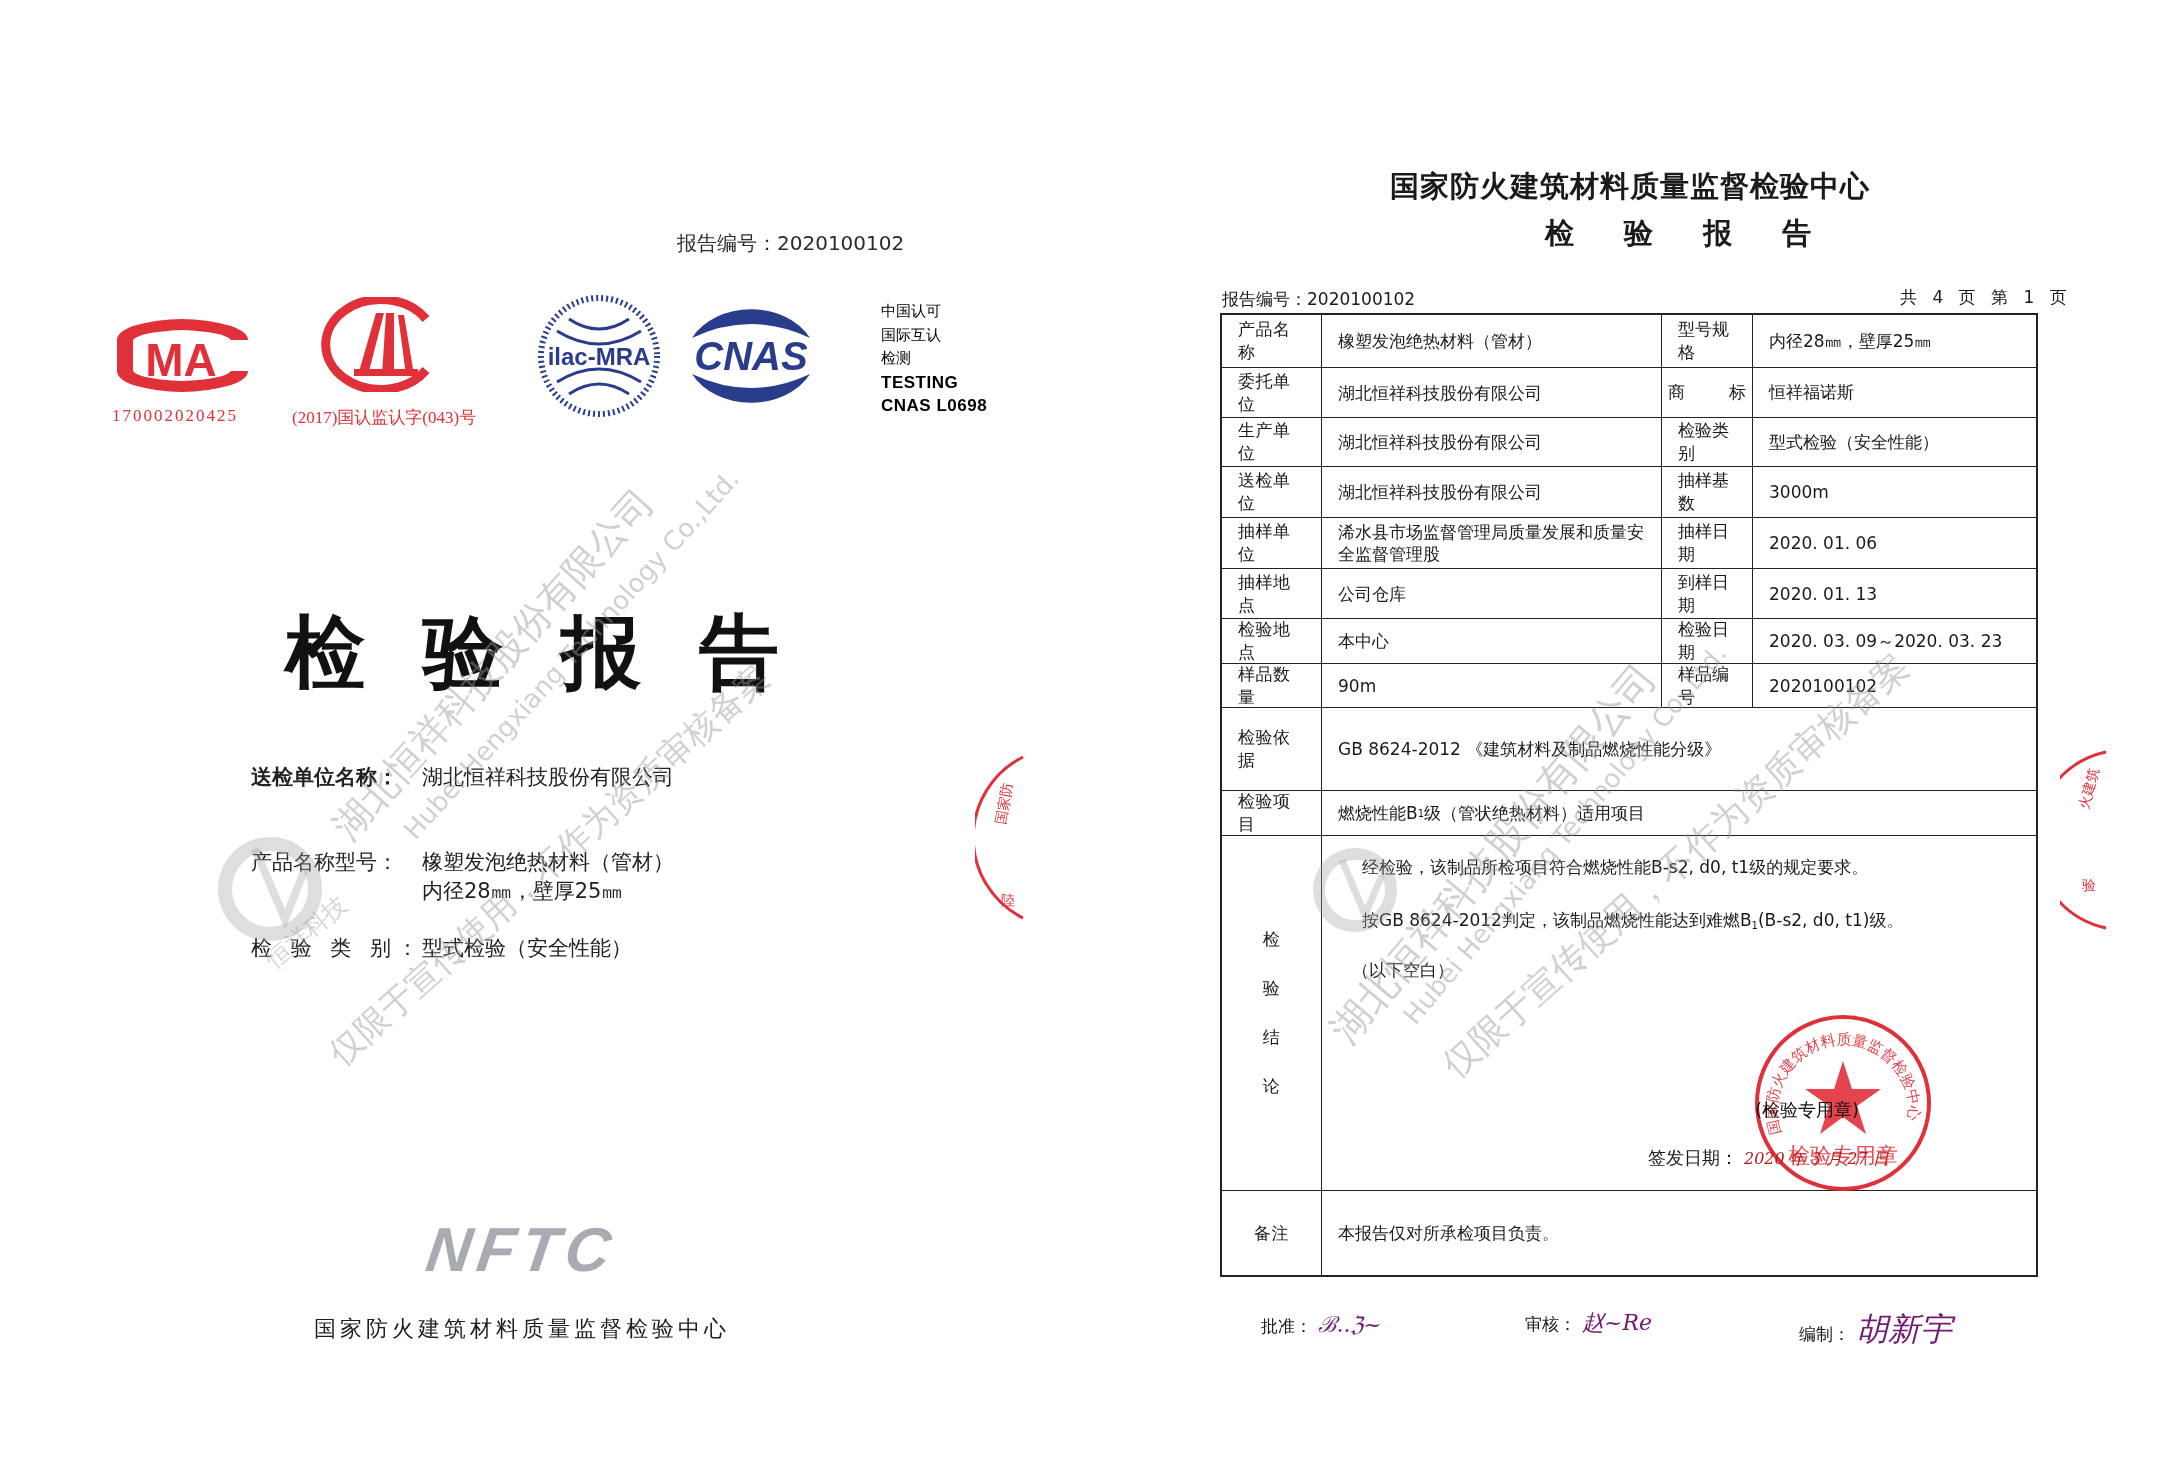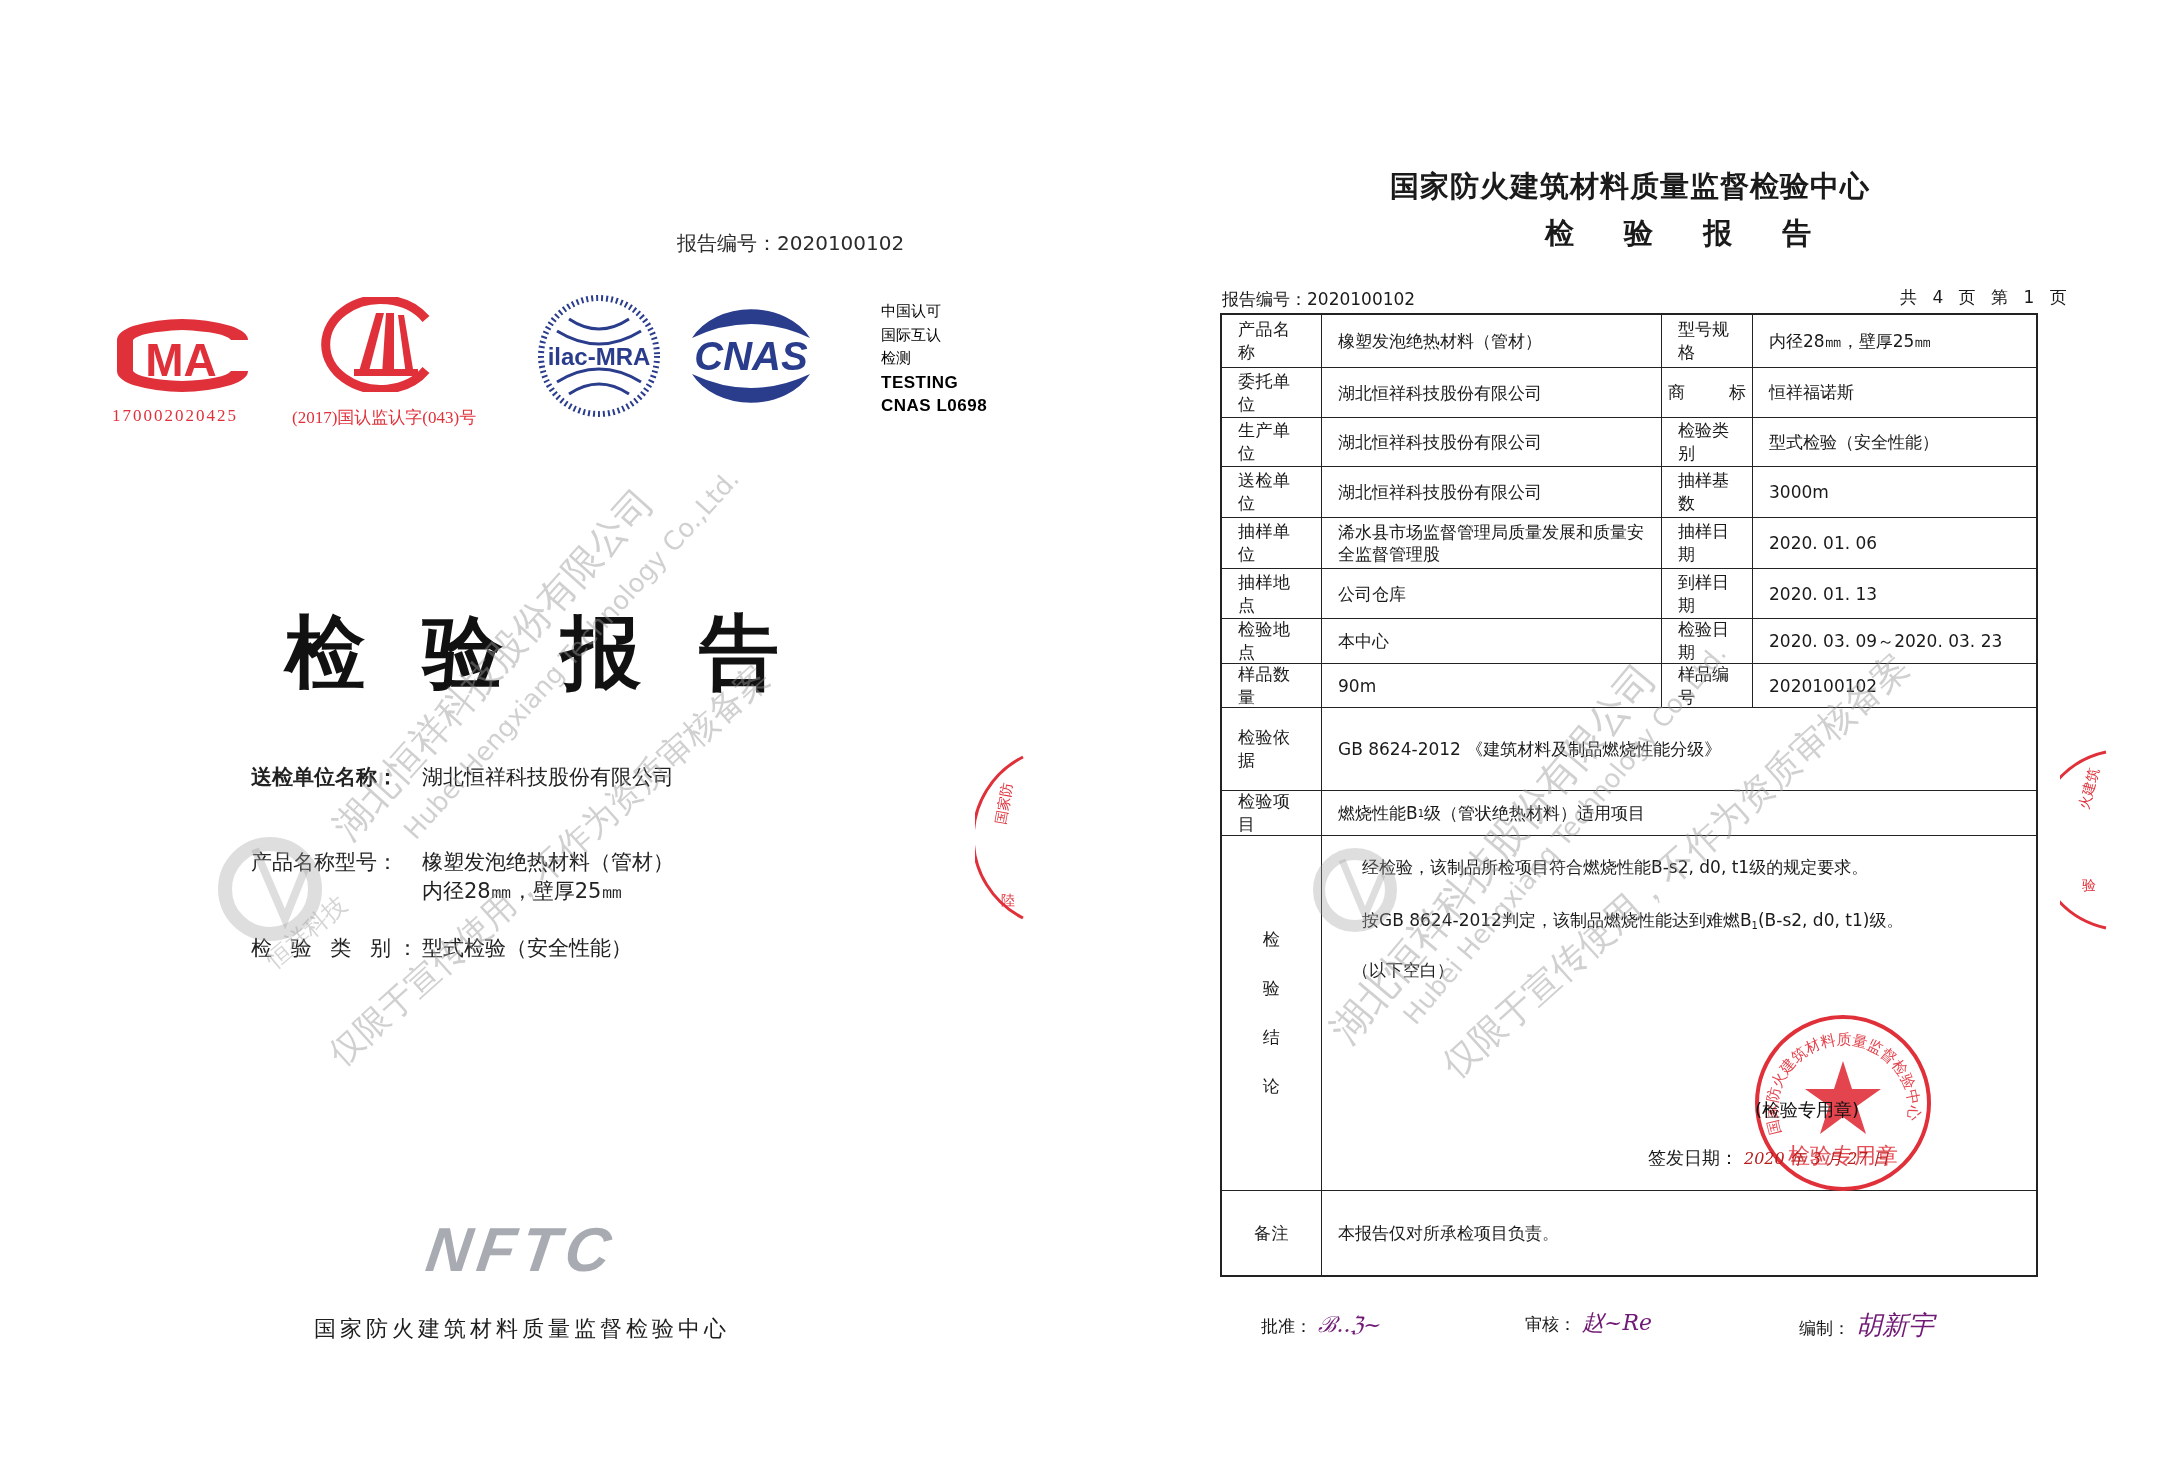--- a/index.html
+++ b/index.html
@@ -247,21 +247,21 @@
   <span>签发日期：</span><span class="issue-handwrite">2020 年 3 月 27 日</span>
 </div>
 
 <div class="abs sign-row" style="left:1261px;">
   <span>批准：</span><span class="sig">ℬ..ℨ~</span>
 </div>
 <div class="abs sign-row" style="left:1525px;">
   <span>审核：</span><span class="sig">赵~Re</span>
 </div>
 <div class="abs sign-row" style="left:1799px;">
-  <span>编制：</span><span class="sig" style="font-size:26px;">胡新宇</span>
+  <span>编制：</span><span class="sig" style="font-size:32px;">胡新宇</span>
 </div>
 
 <svg class="abs edge-stamp" viewBox="0 0 60 200">
   <path d="M46,12 A90,90 0 0 0 46,188" fill="none" stroke="#e0303a" stroke-width="3"></path>
   <text x="28" y="70" font-size="14" fill="#e0303a" transform="rotate(-75 28 70)">火建筑</text>
   <text x="22" y="150" font-size="14" fill="#e0303a">验</text>
 </svg>
 
 <svg class="wm-faded-logo" style="left:1310px; top:845px; width:110px; height:120px;" viewBox="0 0 110 120">
   <circle cx="45" cy="45" r="36" fill="none" stroke="rgba(160,160,160,0.35)" stroke-width="12"></circle>

